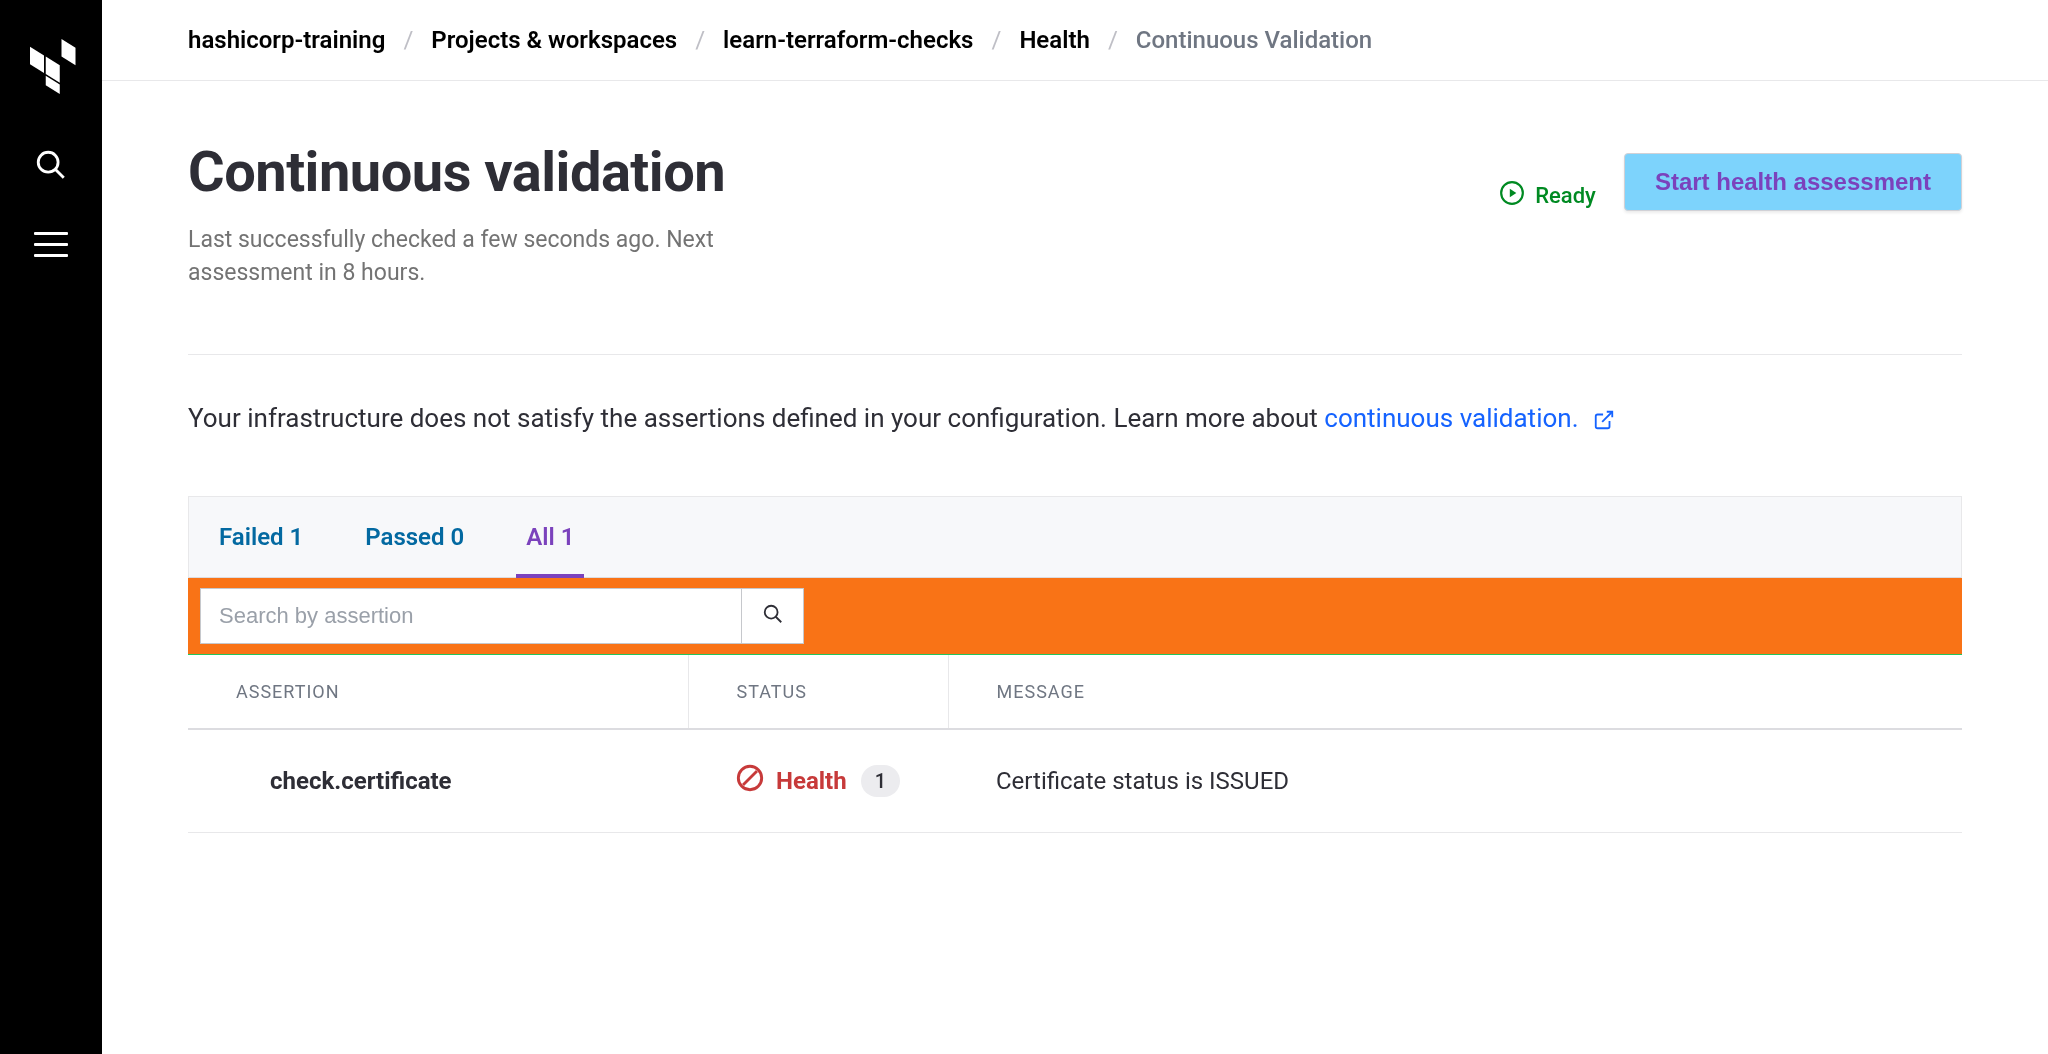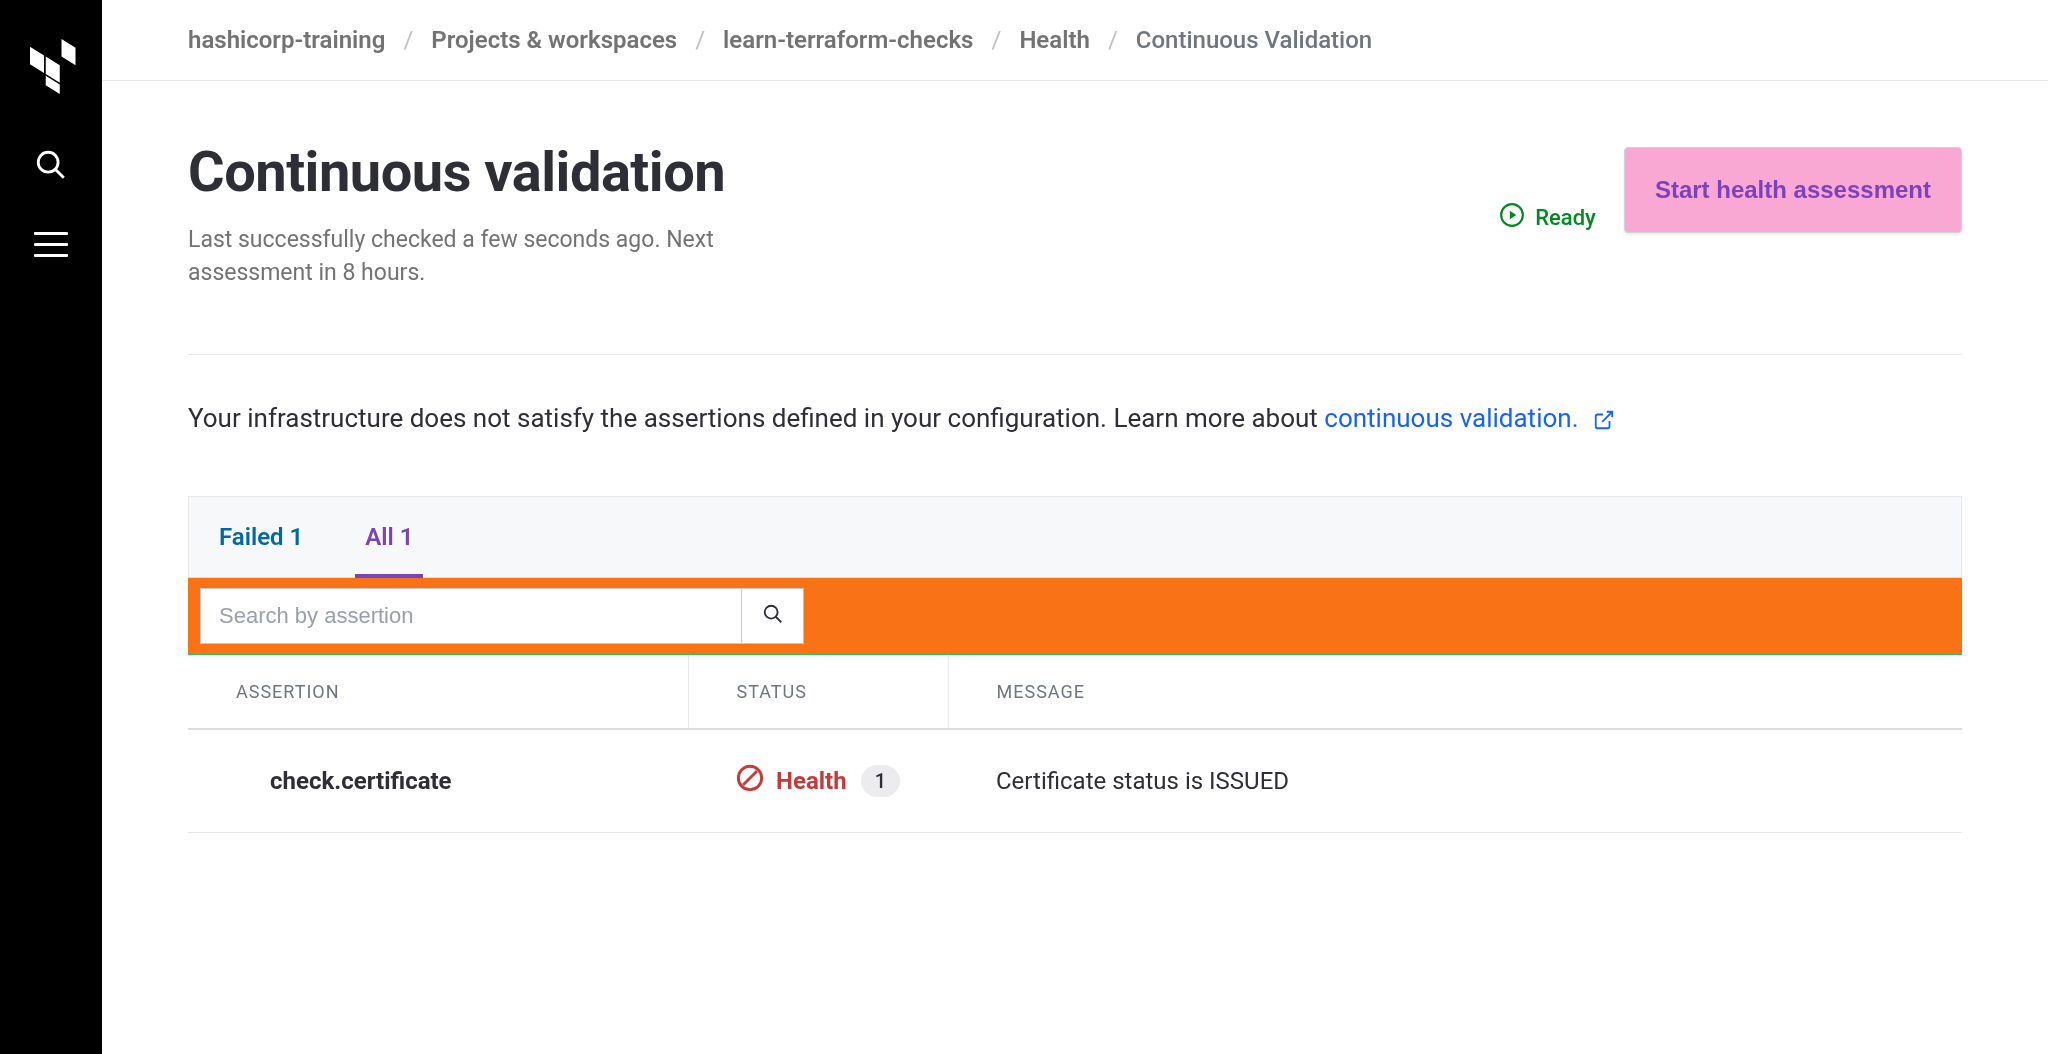--- a/index.html
+++ b/index.html
@@ -28,33 +28,33 @@
 .hamburger { width: 34px; display:flex; flex-direction:column; gap:8px; cursor:pointer;}
 .hamburger span { height:3px; background:#fff; width:100%; display:block; border-radius:1px;}
 .main { flex: 1; overflow: auto; }
 .breadcrumb {
   display: flex; align-items: center; gap: 18px;
   padding: 26px 0 26px 86px;
   font-size: 24px; font-weight: 600;
   border-bottom: 1px solid #e8e8ea;
 }
 .breadcrumb .sep { color: #bfbfc6; font-weight: 400; }
-.breadcrumb .crumb { color: #737373; cursor: pointer; }
+.breadcrumb .crumb { color: #000000; cursor: pointer; }
 .breadcrumb .crumb.current { color: #6f7682; font-weight: 500; cursor: default; }
 .content { padding: 58px 86px 0 86px; }
 .header-row { display:flex; align-items:flex-start; justify-content:space-between; gap:40px; }
 .page-title { font-size: 56px; font-weight: 700; color: #2e2e36; letter-spacing:-0.5px; }
 .subtitle { font-size: 23px; color: #737373; margin-top: 18px; max-width: 640px; line-height:1.45; }
 .header-actions { display:flex; align-items:flex-end; gap:28px; margin-top:8px; }
 .status-ready { display:flex; align-items:center; gap:10px; color:#008a22; font-size:22px; font-weight:500; }
 .status-ready svg { width:26px; height:26px; stroke:#008a22; fill:none; stroke-width:2; }
 .btn-primary {
-  border:1px solid #d1d1d6; background:#f9a8d4; color:#7b42bc;
-  font-size:24px; font-weight:600; padding:28px 30px; border-radius:4px;
-  cursor:pointer; box-shadow:0 2px 3px rgba(0,0,0,0.08);
+  border:1px solid #d1d1d6; background:#7dd3fc; color:#7b42bc;
+  font-size:24px; font-weight:600; padding:14px 30px; border-radius:4px;
+  cursor:pointer; box-shadow:0 2px 3px rgba(0,0,0,0.08);margin-top:6px;
 }
 .divider { border-top:1px solid #e8e8ea; margin-top:64px; }
 .info-text { font-size:26px; color:#2e2e36; margin-top:44px; line-height:1.5; }
 .info-text .link { color:#1563ff; cursor:pointer; }
 .ext-icon { display:inline-flex; margin-left:8px; vertical-align:middle; }
 .ext-icon svg { width:22px; height:22px; stroke:#1563ff; fill:none; stroke-width:2; }
 .tabs-bar {
   display:flex; align-items:stretch; gap:42px;
   background:#f7f8fa; border:1px solid #e8e8ea; border-bottom:1px solid #dcdce0;
   margin-top:58px; padding-left:20px;
@@ -155,20 +155,21 @@
           <svg viewBox="0 0 24 24">
               <path d="M18 13v6a2 2 0 0 1-2 2H5a2 2 0 0 1-2-2V8a2 2 0 0 1 2-2h6"></path>
               <polyline points="15 3 21 3 21 9"></polyline>
               <line x1="10" y1="14" x2="21" y2="3"></line>
             </svg>
         </span>
       </p>
 
       <div class="tabs-bar">
         <div class="tab">Failed 1</div>
+        <div class="tab">Passed 0</div>
         <div class="tab active">All 1</div>
       </div>
 
       <div class="search-row">
         <div class="search-wrap">
           <input class="search-input" type="text" placeholder="Search by assertion" style="">
           <button class="search-btn">
             <span>
               <svg viewBox="0 0 24 24">
                   <circle cx="10" cy="10" r="7"></circle>

